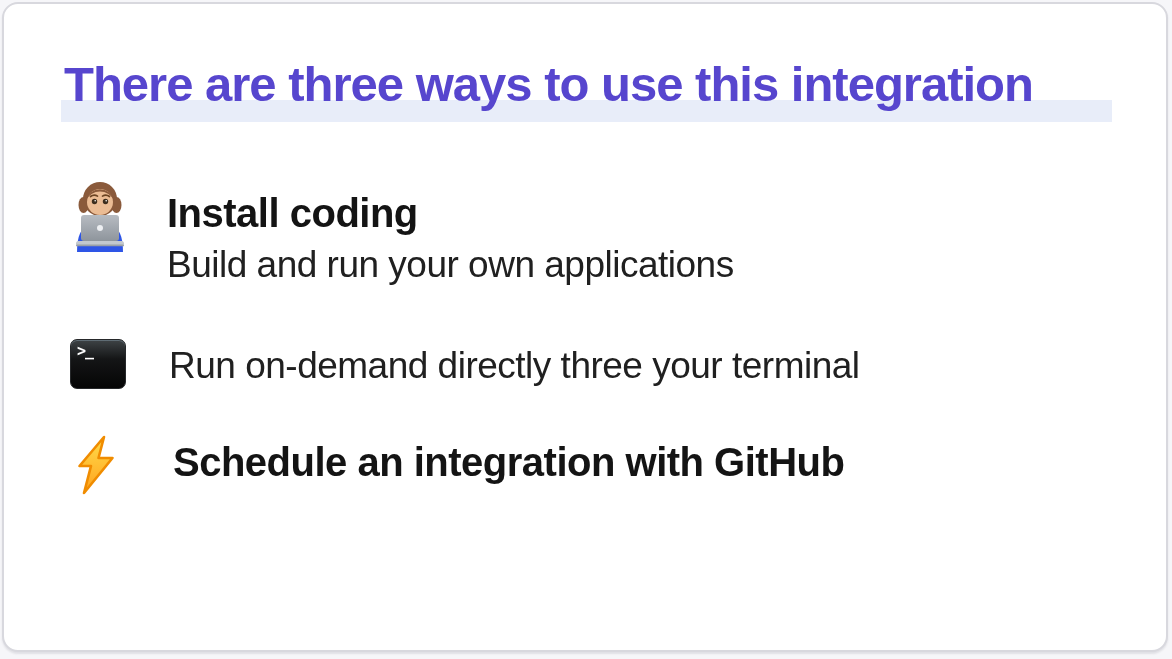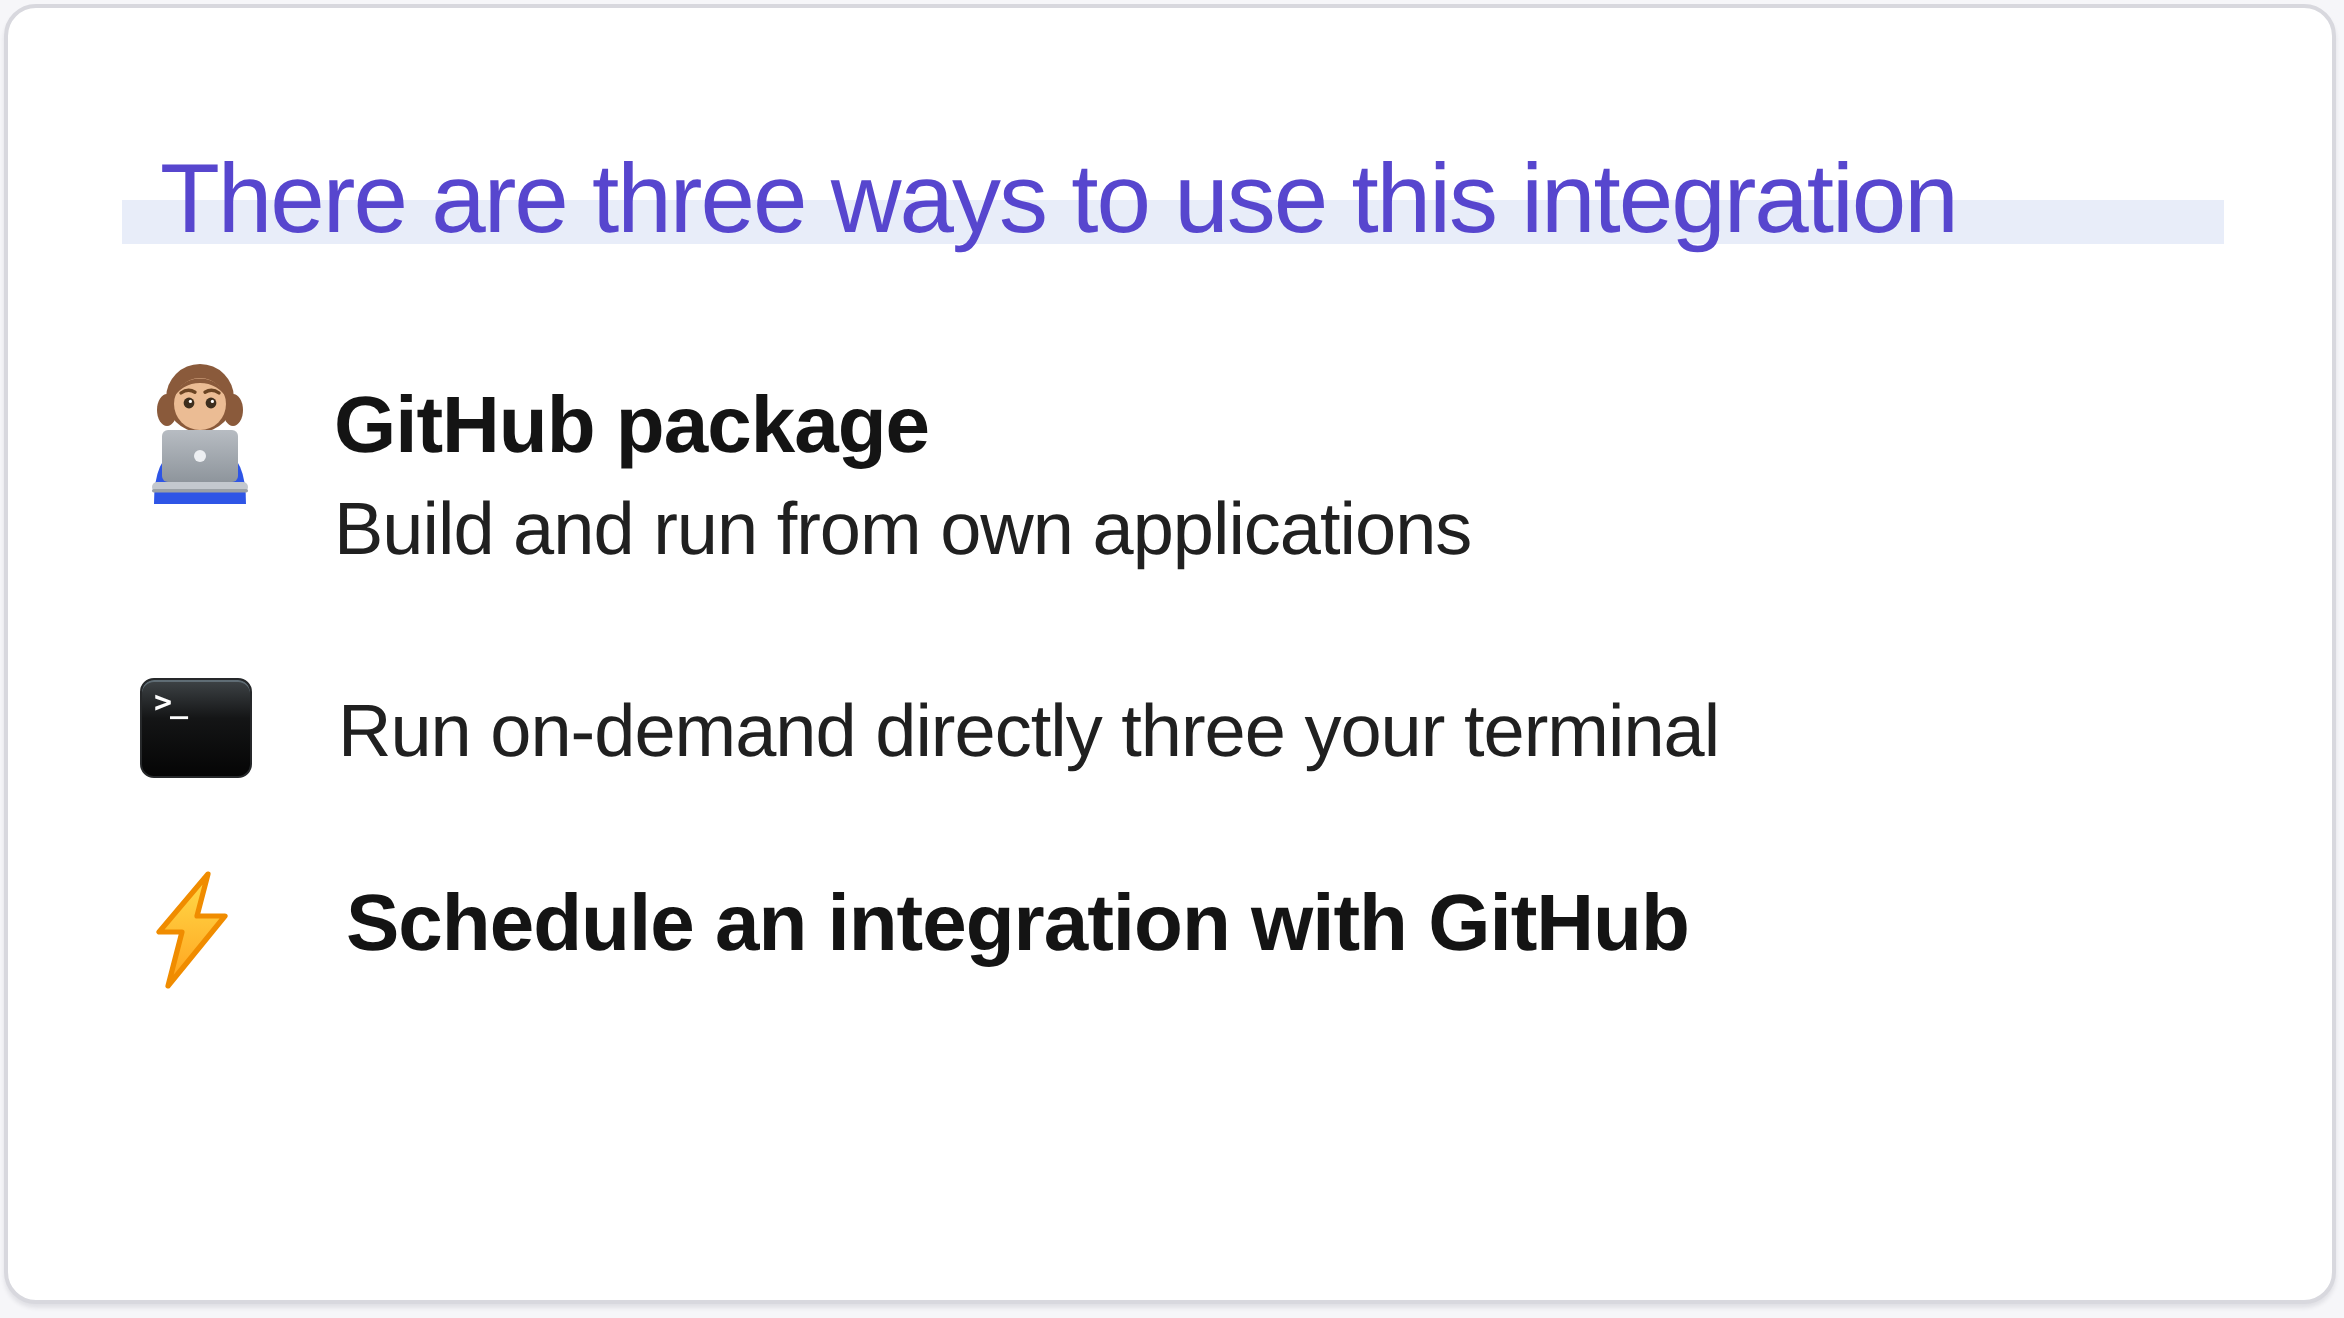--- a/index.html
+++ b/index.html
@@ -23,23 +23,23 @@
 
   .title-highlight {
     position: absolute;
     left: 57px; top: 96px;
     width: 1051px; height: 22px;
     background: var(--highlight, #E8EDF9);
   }
   .slide-title {
     position: absolute;
     left: 60px; top: 52px;
-    margin: 16px;
+    margin: 0;
     font-size: 49px;
-    font-weight: 400;
+    font-weight: 700;
     letter-spacing: -1px;
     color: var(--accent, #5746CE);
     white-space: nowrap;
   }
 
   .items {
     position: absolute;
     left: 64px; top: 186px; right: 30px;
     display: flex;
     flex-direction: column;
@@ -121,22 +121,22 @@
             <circle cx="26.2" cy="22.7" r="0.8" fill="#FFFFFF"></circle>
             <circle cx="37.2" cy="22.7" r="0.8" fill="#FFFFFF"></circle>
             <path d="M8 74 Q8 50 20 47.5 L42 47.5 Q54 50 54 74 Z" fill="#2E55E6"></path>
             <rect x="12" y="37" width="38" height="26" rx="3" fill="url(#lidg)"></rect>
             <circle cx="31" cy="50" r="3" fill="#EDEFF2"></circle>
             <rect x="7" y="63" width="48" height="5" rx="2.5" fill="#C3C8CE"></rect>
             <rect x="7" y="66.5" width="48" height="1.8" rx="0.9" fill="#9AA0A6"></rect>
           </svg>
         </div>
         <div>
-          <div class="item-title">GitHub package</div>
-          <div class="item-subtitle">Build and run from own applications</div>
+          <div class="item-title">Install coding</div>
+          <div class="item-subtitle">Build and run your own applications</div>
         </div>
       </div>
 
       <div class="item">
         <div class="icon-cell icon-terminal">
           <div class="terminal-box">
             <span class="terminal-glyph">&gt;_</span>
           </div>
         </div>
         <div>

